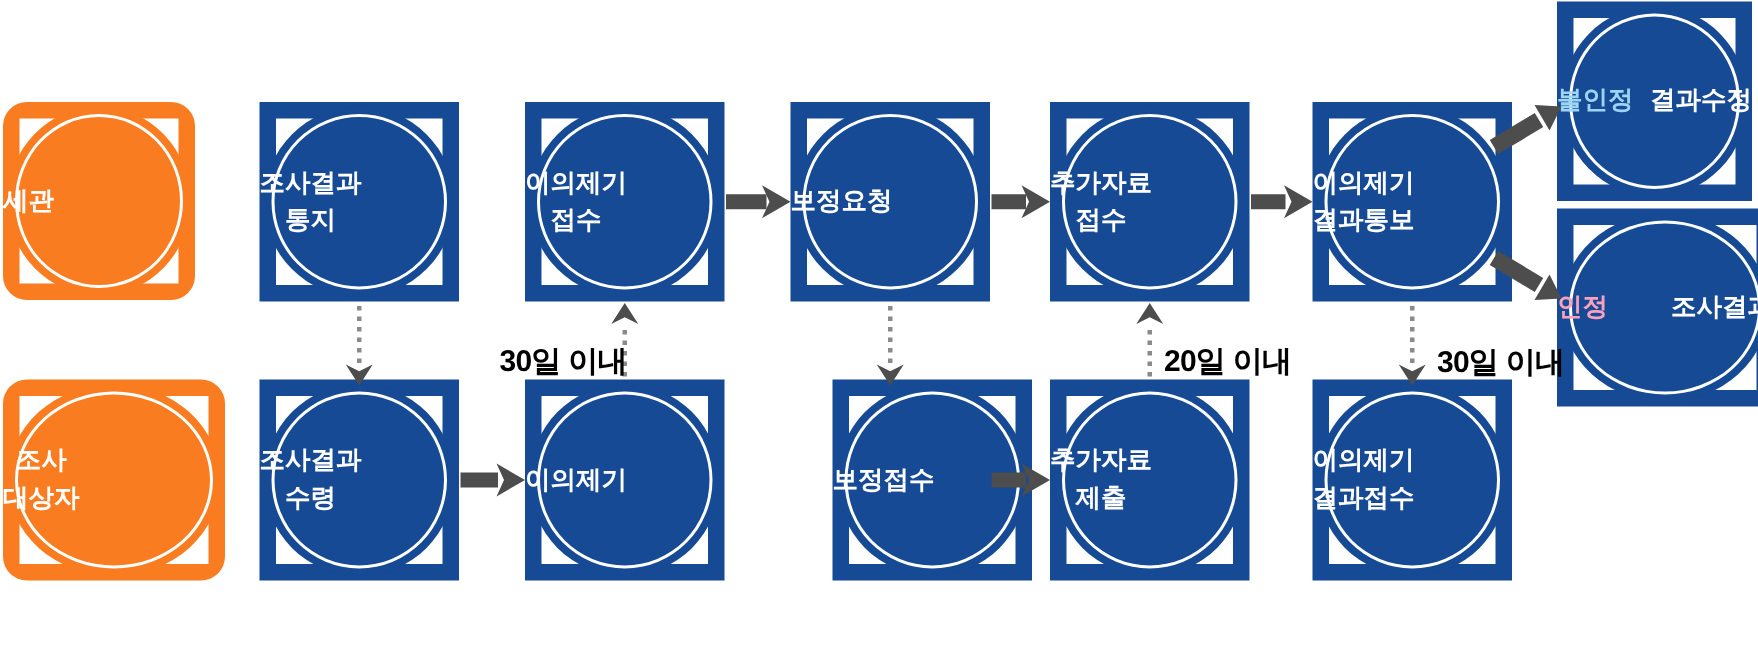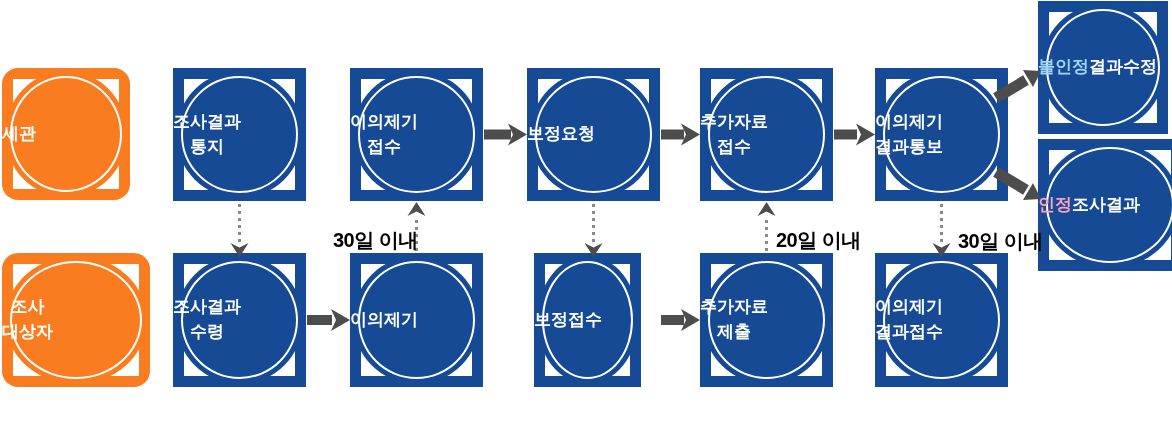--- a/index.html
+++ b/index.html
@@ -4,21 +4,21 @@
 <style>
   html,body{margin:0;padding:0;background:#fff;}
   body{font-family:"Liberation Sans","DejaVu Sans",sans-serif;}
   .canvas{position:relative;width:1172px;height:431px;overflow:hidden;background:#fff;}
 
   
   .node{position:absolute;}
   .node .sq{position:absolute;inset:11px;background:#fff;}
   .node .disc{position:absolute;inset:3px;border-radius:50%;}
   .node .ring{position:absolute;inset:8px;border:2px solid #fff;border-radius:50%;}
-  .node .label{position:absolute;inset:0;display:flex;align-items:center;justify-content:flex-start;
+  .node .label{position:absolute;inset:0;display:flex;align-items:center;justify-content:space-between;
     text-align:center;white-space:pre-line;font-weight:700;font-size:17px;line-height:1.45;color:#fff;}
   .node.blue{background:var(--blue,#164A94);}
   .node.blue .disc{background:var(--blue,#164A94);}
   .node.orange{background:var(--orange,#F97D20);border-radius:16px;}
   .node.orange .disc{background:var(--orange,#F97D20);}
   .label .status{display:block;}
   .label .status.reject{color:var(--reject_text,#9BD4F5);}
   .label .status.accept{color:var(--accept_text,#F9A0BE);}
 
   .arrows{position:absolute;left:0;top:0;z-index:5;pointer-events:none;}
@@ -92,21 +92,21 @@
     <span class="ring"></span>
     <div class="label">조사결과
 수령</div>
   </div>
   <div class="node blue" style="left:350px;top:253px;width:133px;height:134px">
     <span class="sq"></span>
     <span class="disc"></span>
     <span class="ring"></span>
     <div class="label">이의제기</div>
   </div>
-  <div class="node blue" style="left:534px;top:253px;width:107px;height:134px">
+  <div class="node blue" style="left:555px;top:253px;width:133px;height:134px">
     <span class="sq"></span>
     <span class="disc"></span>
     <span class="ring"></span>
     <div class="label">보정접수</div>
   </div>
   <div class="node blue" style="left:700px;top:253px;width:133px;height:134px">
     <span class="sq"></span>
     <span class="disc"></span>
     <span class="ring"></span>
     <div class="label">추가자료

